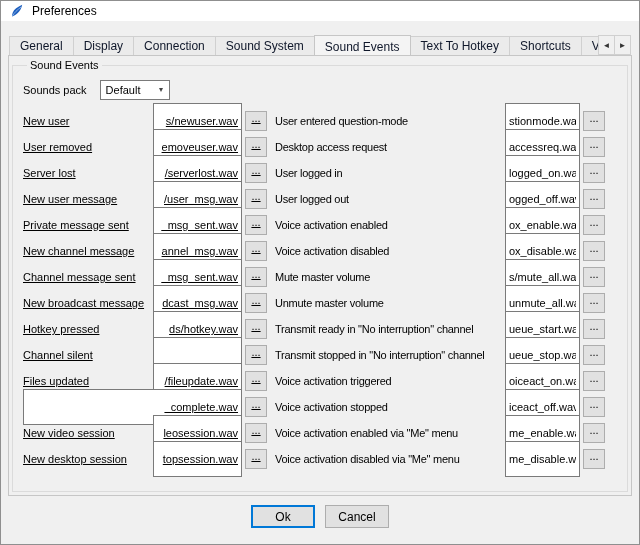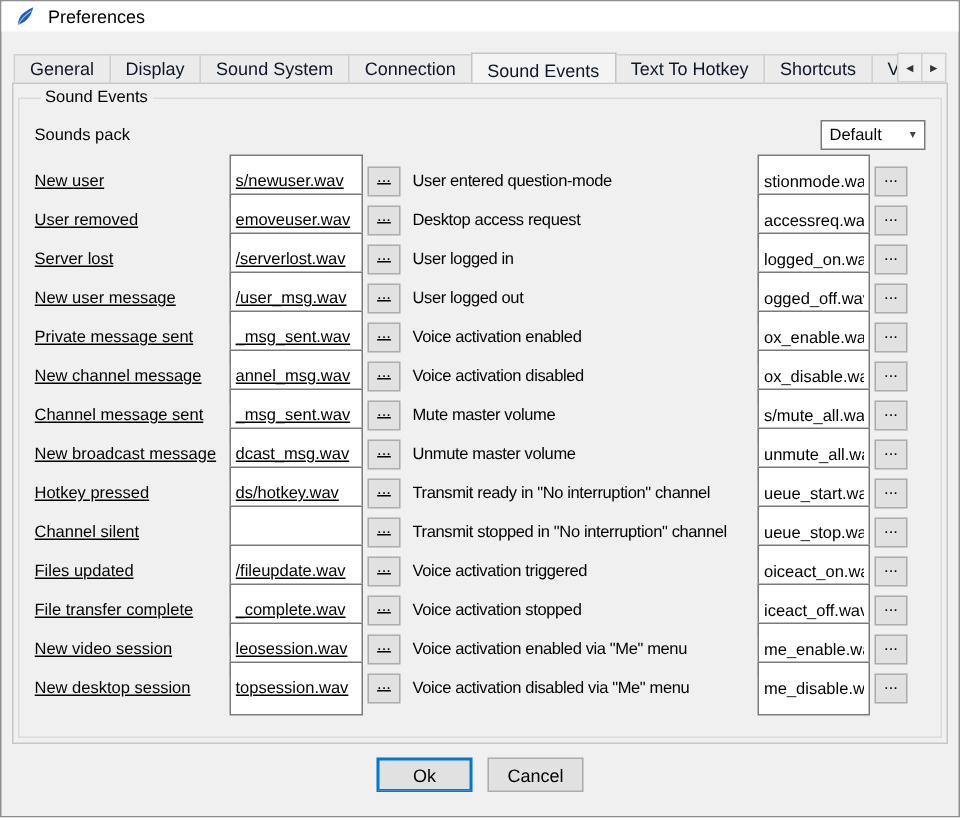--- a/index.html
+++ b/index.html
@@ -78,21 +78,20 @@
   }
   fieldset.groupbox legend {
     font-size: 11px; color: #000;
     padding: 0 3px; margin-left: 4px;
   }
 
   .sounds-pack-row {
     display: flex; align-items: center;
     margin: 7px 0 11px; gap: 13px;
     font-size: 11px;
-    justify-content: space-between;
   }
   .combobox {
     width: 70px; height: 20px;
     background: #fff; border: 1px solid #7a7a7a;
     display: flex; align-items: center;
     padding-left: 5px; font-size: 11px;
     cursor: default;
   }
   .combo-arrow {
     margin-left: auto; width: 15px; text-align: center;
@@ -108,21 +107,21 @@
   .row-label {
     font-size: 11px; color: #000;
     white-space: nowrap; overflow: hidden; flex: none;
   }
   .col.left .row-label { width: 130px; }
   .col.right .row-label { width: 230px; letter-spacing: -0.25px; }
   .row-input {
     flex: 1; min-width: 0; height: 36px;
     border: 1px solid #7a7a7a; background: #fff;
     font: 11px "Liberation Sans", sans-serif;
-    padding: 0 3px; color: #000;
+    padding: 0 3px; color: #000; text-align: right;
   }
   .browse-btn {
     flex: none; width: 22px; height: 20px; margin-left: 3px;
     background: #e1e1e1; border: 1px solid #adadad;
     font: 11px "Liberation Sans", sans-serif;
     line-height: 8px; padding: 0 0 6px; color: #000;
   }
 
   
   .button-row {
@@ -151,22 +150,22 @@
         <path d="M3.4 13 C5.2 9.8 8.2 6.8 12 4.2" stroke="#8fb4e8" stroke-width="0.9" fill="none"></path>
       </svg>
     </span>
     <span class="title">Preferences</span>
   </div>
 
   <div class="tabbar">
     <div class="tabs-strip" id="tabs-strip">
         <div class="tab">General</div>
         <div class="tab">Display</div>
+        <div class="tab">Connection</div>
         <div class="tab">Sound System</div>
-        <div class="tab">Connection</div>
         <div class="tab active">Sound Events</div>
         <div class="tab">Text To Hotkey</div>
         <div class="tab">Shortcuts</div>
         <div class="tab">Video</div>
       </div>
     <div class="tab-scroll">
       <button>◄</button>
       <button>►</button>
     </div>
   </div>
@@ -245,21 +244,20 @@
     <button class="browse-btn">...</button>
   </div>
 
   <div class="row">
     <span class="row-label">Files updated</span>
     <input class="row-input" type="text" value="/fileupdate.wav" style="">
     <button class="browse-btn">...</button>
   </div>
 
   <div class="row">
-    <span class="row-label">File transfer complete</span>
     <input class="row-input" type="text" value="_complete.wav" style="">
     <button class="browse-btn">...</button>
   </div>
 
   <div class="row">
     <span class="row-label">New video session</span>
     <input class="row-input" type="text" value="leosession.wav" style="">
     <button class="browse-btn">...</button>
   </div>
 

